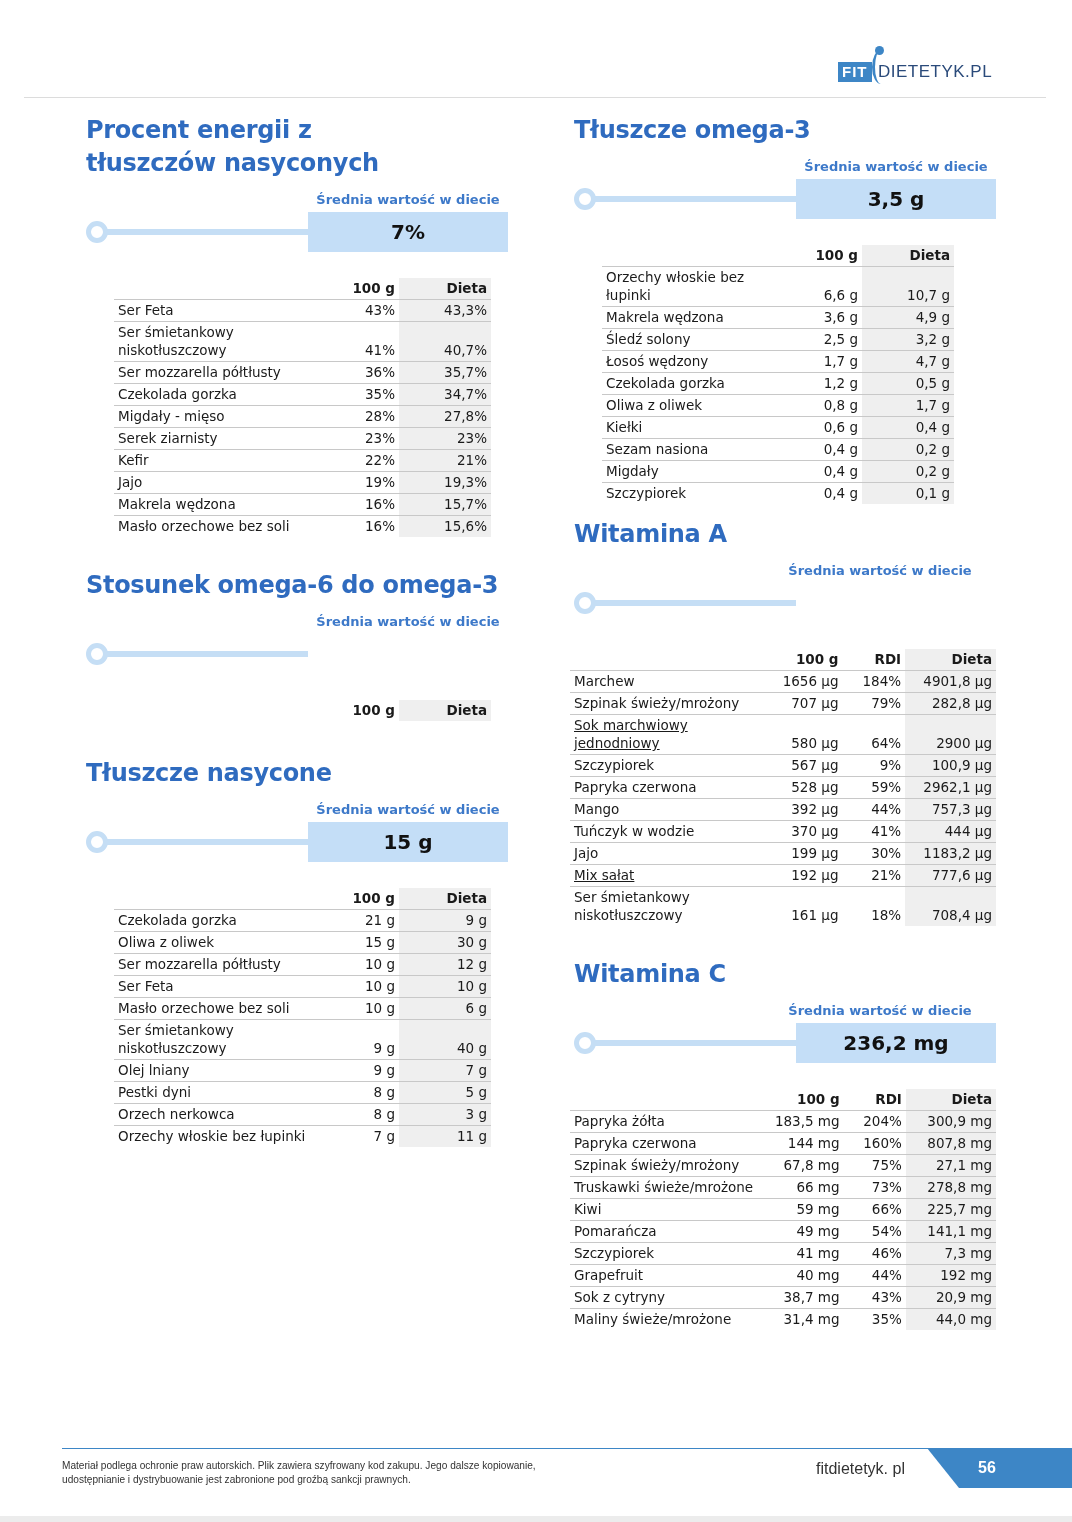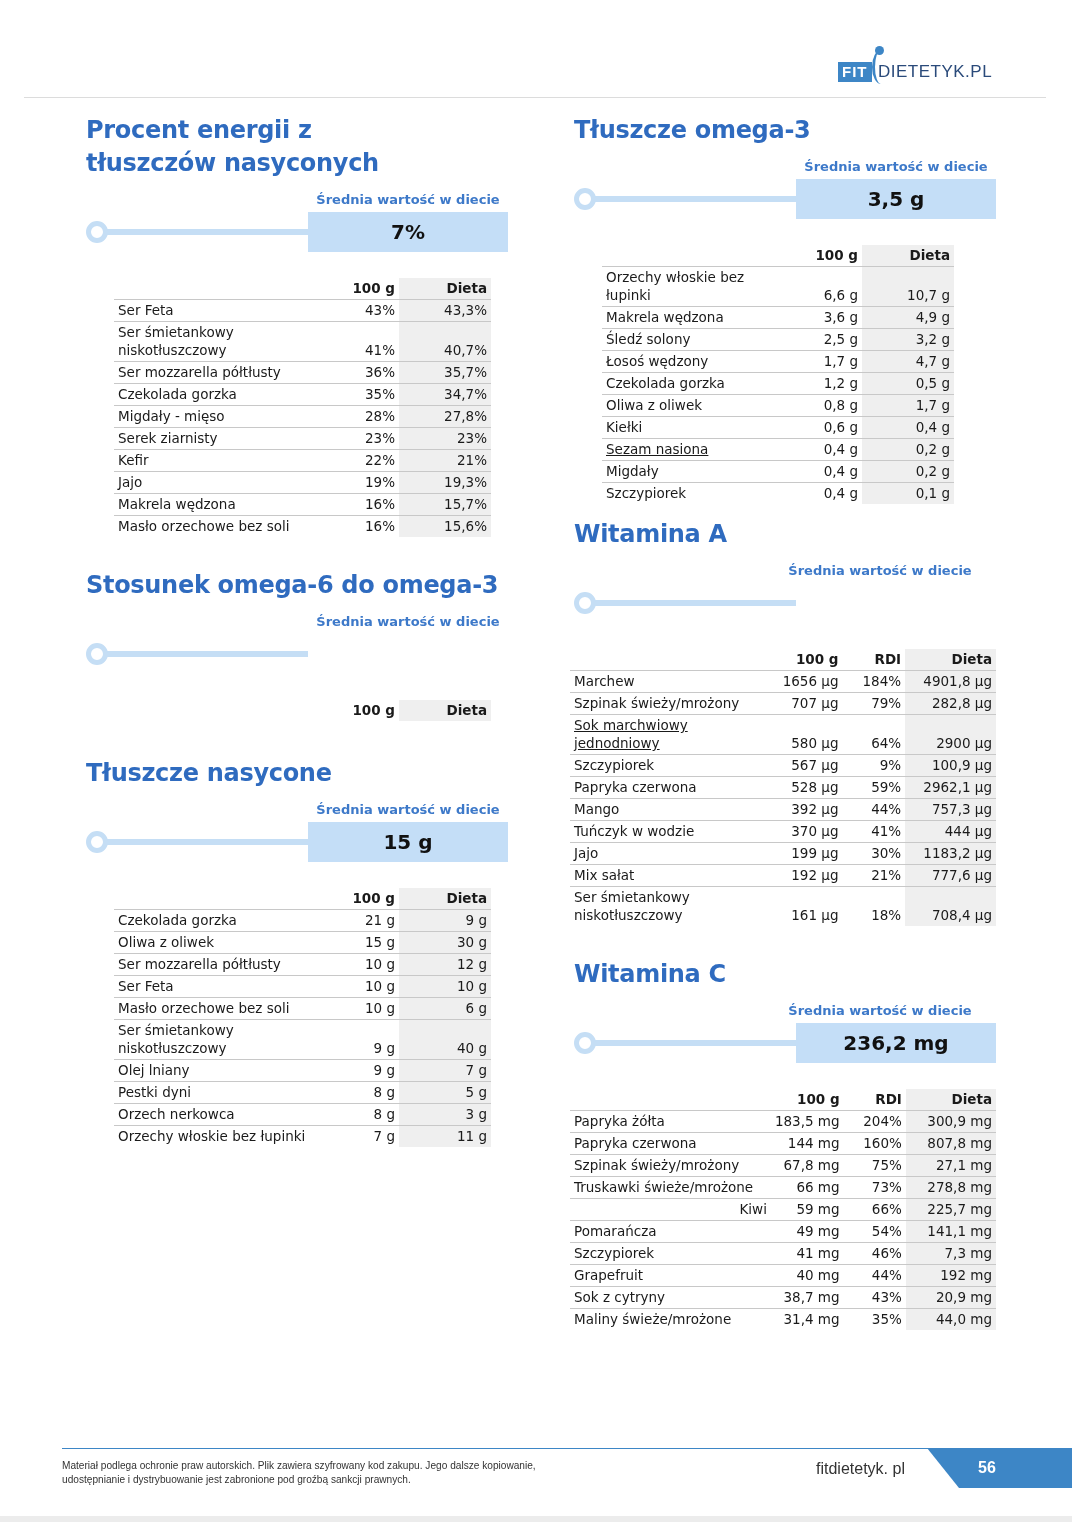--- a/index.html
+++ b/index.html
@@ -257,21 +257,21 @@
             <td class="name" style="max-width: 200px;">Oliwa z oliwek</td>
             <td class="num">0,8 g</td>
             <td class="num dieta">1,7 g</td>
           </tr>
           <tr>
             <td class="name" style="max-width: 200px;">Kiełki</td>
             <td class="num">0,6 g</td>
             <td class="num dieta">0,4 g</td>
           </tr>
           <tr>
-            <td class="name" style="max-width: 200px; text-decoration: underline;">Sezam nasiona</td>
+            <td class="name" style="max-width: 200px;">Sezam nasiona</td>
             <td class="num">0,4 g</td>
             <td class="num dieta">0,2 g</td>
           </tr>
           <tr>
             <td class="name" style="max-width: 200px;">Migdały</td>
             <td class="num">0,4 g</td>
             <td class="num dieta">0,2 g</td>
           </tr>
           <tr>
             <td class="name" style="max-width: 200px;">Szczypiorek</td>
@@ -341,21 +341,21 @@
             <td class="num">41%</td>
             <td class="num dieta">444 µg</td>
           </tr>
           <tr>
             <td class="name" style="max-width: 200px;">Jajo</td>
             <td class="num">199 µg</td>
             <td class="num">30%</td>
             <td class="num dieta">1183,2 µg</td>
           </tr>
           <tr>
-            <td class="name" style="max-width: 200px;">Mix sałat</td>
+            <td class="name" style="max-width: 200px; text-decoration: underline;">Mix sałat</td>
             <td class="num">192 µg</td>
             <td class="num">21%</td>
             <td class="num dieta">777,6 µg</td>
           </tr>
           <tr>
             <td class="name" style="max-width: 200px;">Ser śmietankowy niskotłuszczowy</td>
             <td class="num">161 µg</td>
             <td class="num">18%</td>
             <td class="num dieta">708,4 µg</td>
           </tr>
@@ -399,21 +399,21 @@
             <td class="num">75%</td>
             <td class="num dieta">27,1 mg</td>
           </tr>
           <tr>
             <td class="name" style="max-width: 200px;">Truskawki świeże/mrożone</td>
             <td class="num">66 mg</td>
             <td class="num">73%</td>
             <td class="num dieta">278,8 mg</td>
           </tr>
           <tr>
-            <td class="name" style="max-width: 200px; text-align: right;">Kiwi</td>
+            <td class="name" style="max-width: 200px;">Kiwi</td>
             <td class="num">59 mg</td>
             <td class="num">66%</td>
             <td class="num dieta">225,7 mg</td>
           </tr>
           <tr>
             <td class="name" style="max-width: 200px;">Pomarańcza</td>
             <td class="num">49 mg</td>
             <td class="num">54%</td>
             <td class="num dieta">141,1 mg</td>
           </tr>

